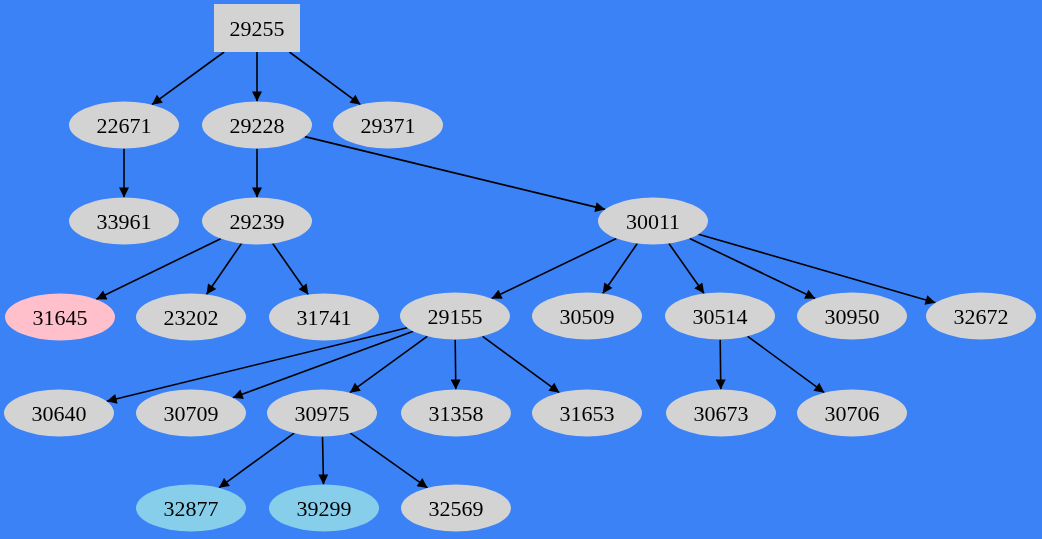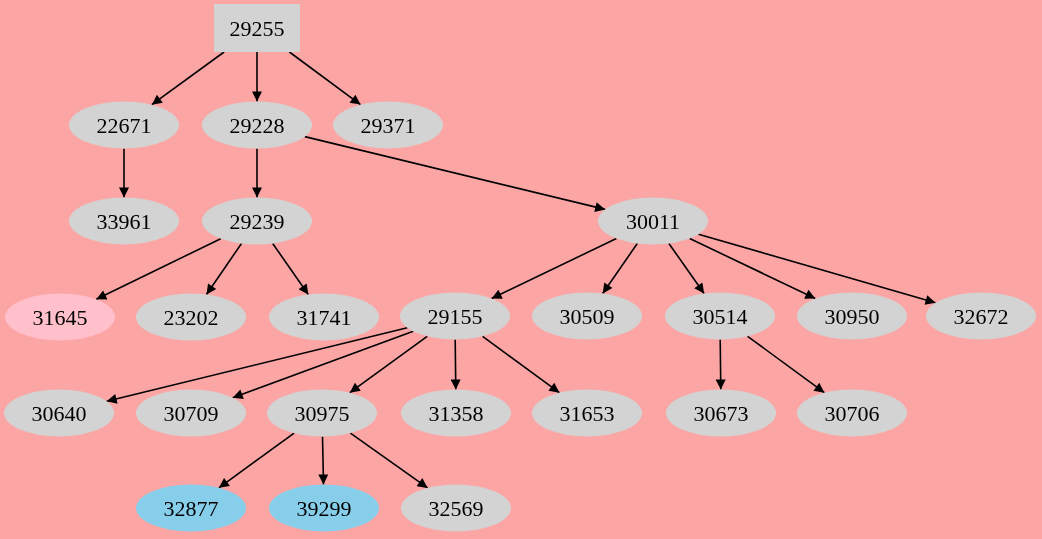--- a/index.html
+++ b/index.html
@@ -5,21 +5,21 @@
   html, body {
     margin: 0;
     padding: 0;
     background: #ffffff;
     font-family: "Liberation Serif", serif;
   }
   .canvas-wrap {
     position: relative;
     width: 1042px;
     height: 539px;
-    background: #fca5a5;
+    background: #3b82f6;
     overflow: hidden;
   }
   svg.graph {
     display: block;
     width: 1042px;
     height: 539px;
   }
   .node-label {
     font-family: "Liberation Serif", serif;
     font-size: 22px;

